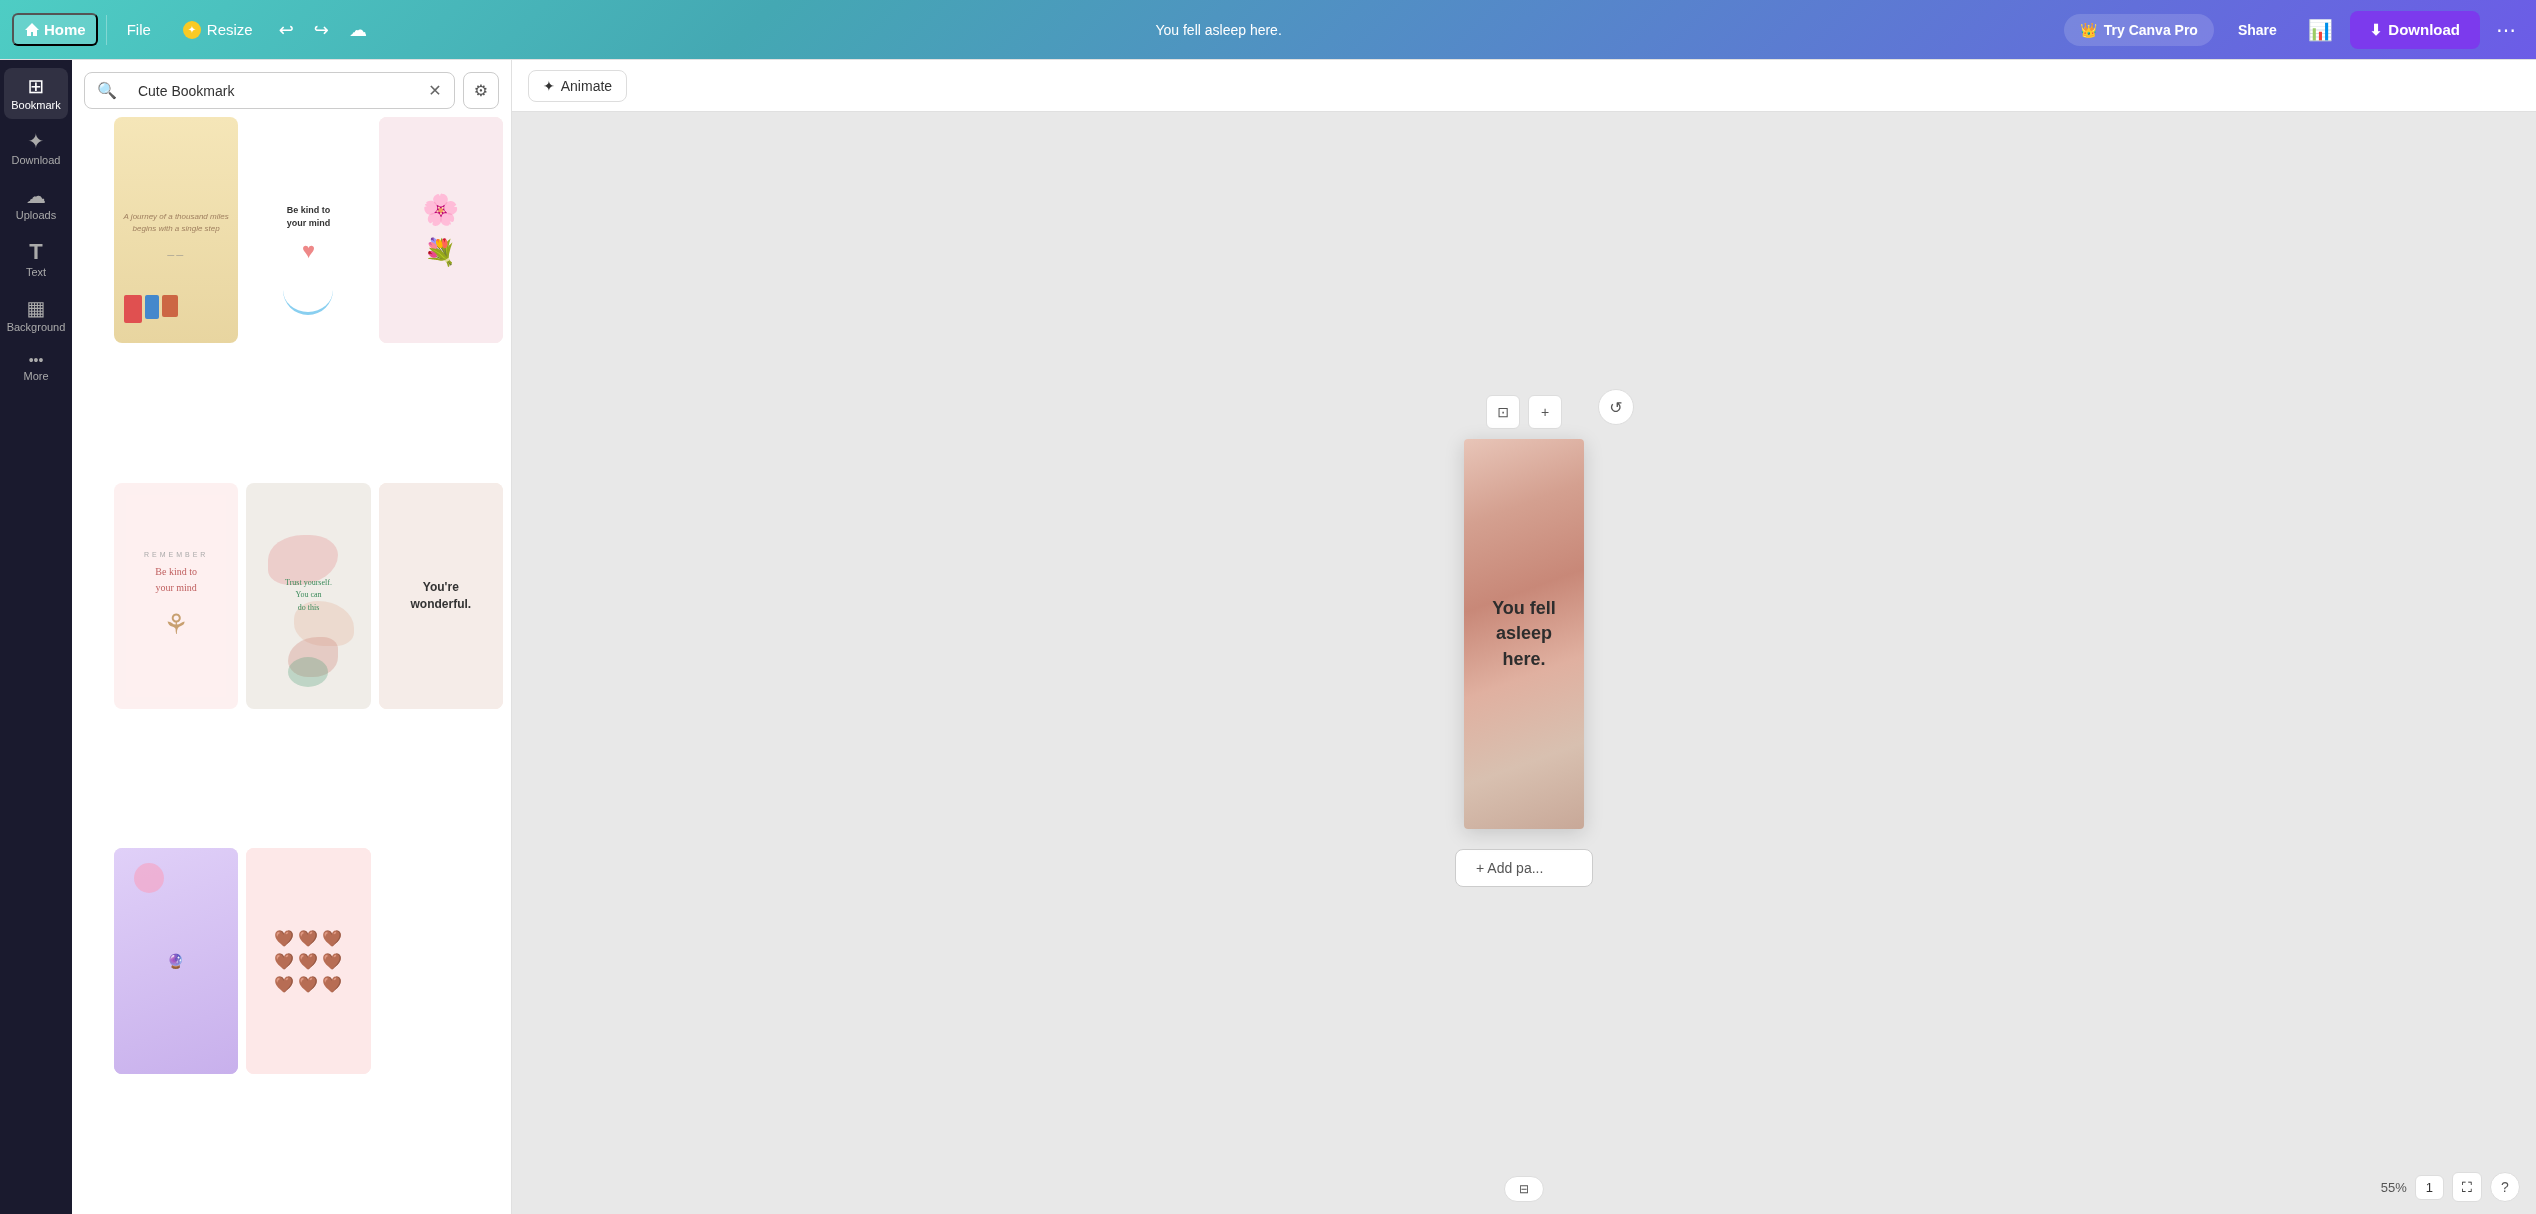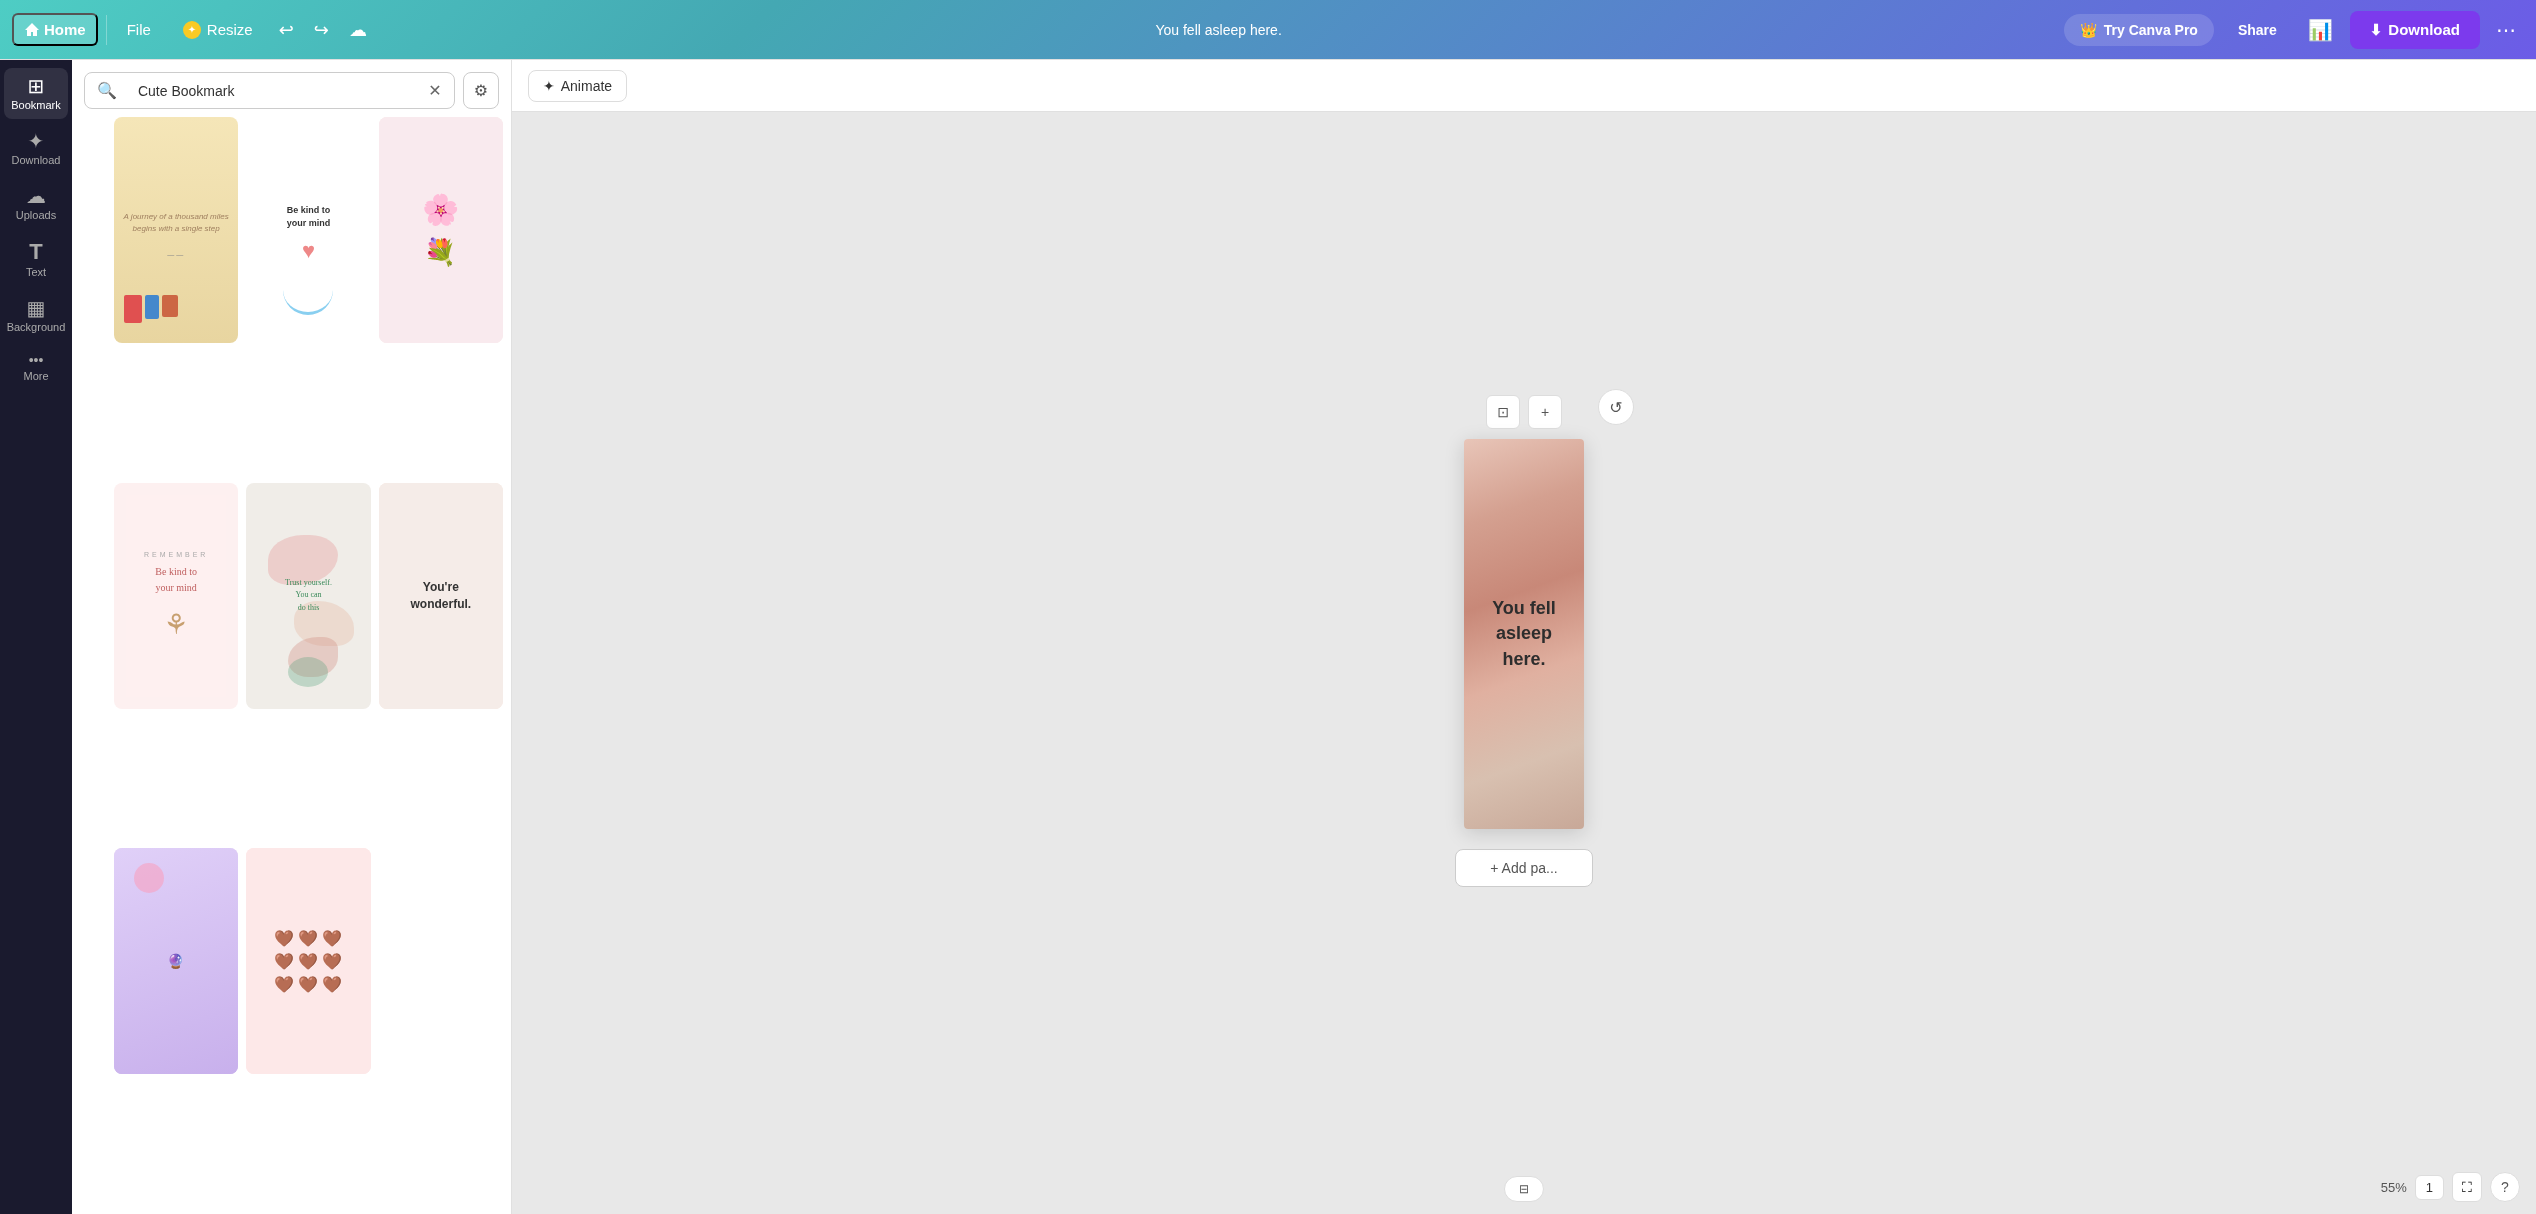--- a/index.html
+++ b/index.html
@@ -171,21 +171,21 @@
       cursor: pointer; font-size: 16px; color: #555;
     }
     .bookmark-text {
       font-size: 18px; font-weight: 600; color: #2d2d2d; text-align: center;
       line-height: 1.4; padding: 16px; z-index: 1;
     }
 
     .add-page-btn {
       background: white; border: 1.5px solid #ccc; border-radius: 8px;
       padding: 10px 20px; font-size: 14px; color: #555; cursor: pointer;
-      width: 138px; text-align: center;
+      width: 138px; text-align: left;
     }
 
     
     .canvas-footer {
       position: absolute; bottom: 12px; right: 16px;
       display: flex; align-items: center; gap: 8px;
     }
     .zoom-level { font-size: 13px; color: #555; font-weight: 500; }
     .page-indicator {
       background: white; border: 1px solid #ddd; border-radius: 6px;

